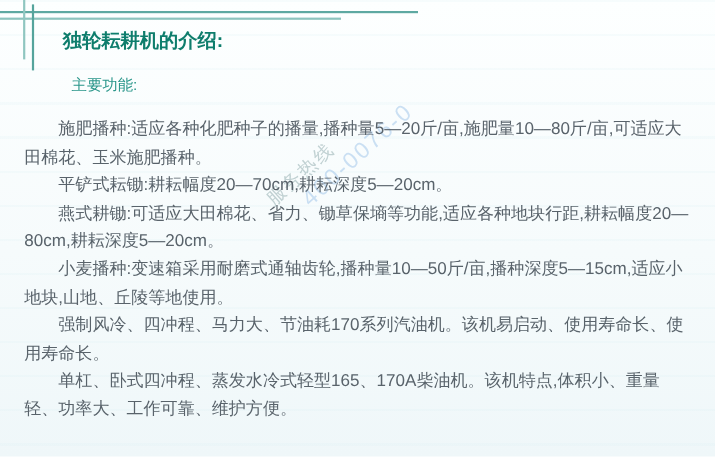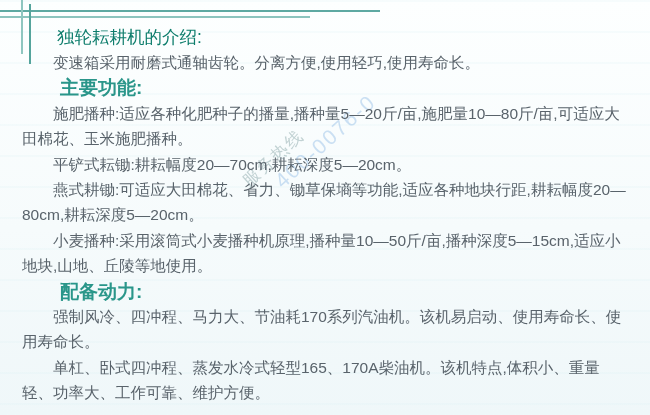--- a/index.html
+++ b/index.html
@@ -36,49 +36,47 @@
     letter-spacing:2px;white-space:nowrap;
   }
   
   .content{
     position:absolute;left:22px;right:22px;top:24px;
     color:#59636b;
     font-size:15.5px;line-height:25.4px;
   }
   .content h1{
     margin:0;font-size:17.5px;line-height:26px;
-    font-weight:normal;color:#0e7d6c;text-indent:2em;
+    font-weight:bold;color:#0e7d6c;text-indent:2em;
   }
   .content h2{
-    margin:0;font-size:19px;line-height:25.4px;
-    font-weight:700;color:#2a968a;text-indent:2em;
+    margin:15px;font-size:14px;line-height:25.4px;
+    font-weight:400;color:#2a968a;text-indent:2em;
   }
   .content p{margin:0;text-indent:2em;}
 </style>
 </head>
 <body>
 
 <div class="page">
 
   <div class="hline hline-1"></div>
   <div class="hline hline-2"></div>
   <div class="vline vline-1"></div>
   <div class="vline vline-2"></div>
 
   <span class="wm-label">服务热线</span>
   <span class="wm-number">400-0076-0</span>
 
   <div class="content">
     <h1>独轮耘耕机的介绍:</h1>
-    <p>变速箱采用耐磨式通轴齿轮。分离方便,使用轻巧,使用寿命长。</p>
 
     <h2>主要功能:</h2>
     <p>施肥播种:适应各种化肥种子的播量,播种量5—20斤/亩,施肥量10—80斤/亩,可适应大田棉花、玉米施肥播种。</p>
     <p>平铲式耘锄:耕耘幅度20—70cm,耕耘深度5—20cm。</p>
     <p>燕式耕锄:可适应大田棉花、省力、锄草保墒等功能,适应各种地块行距,耕耘幅度20—80cm,耕耘深度5—20cm。</p>
-    <p>小麦播种:采用滚筒式小麦播种机原理,播种量10—50斤/亩,播种深度5—15cm,适应小地块,山地、丘陵等地使用。</p>
+    <p>小麦播种:变速箱采用耐磨式通轴齿轮,播种量10—50斤/亩,播种深度5—15cm,适应小地块,山地、丘陵等地使用。</p>
 
-    <h2>配备动力:</h2>
     <p>强制风冷、四冲程、马力大、节油耗170系列汽油机。该机易启动、使用寿命长、使用寿命长。</p>
     <p>单杠、卧式四冲程、蒸发水冷式轻型165、170A柴油机。该机特点,体积小、重量轻、功率大、工作可靠、维护方便。</p>
   </div>
 
 </div>
 
 </body></html>

